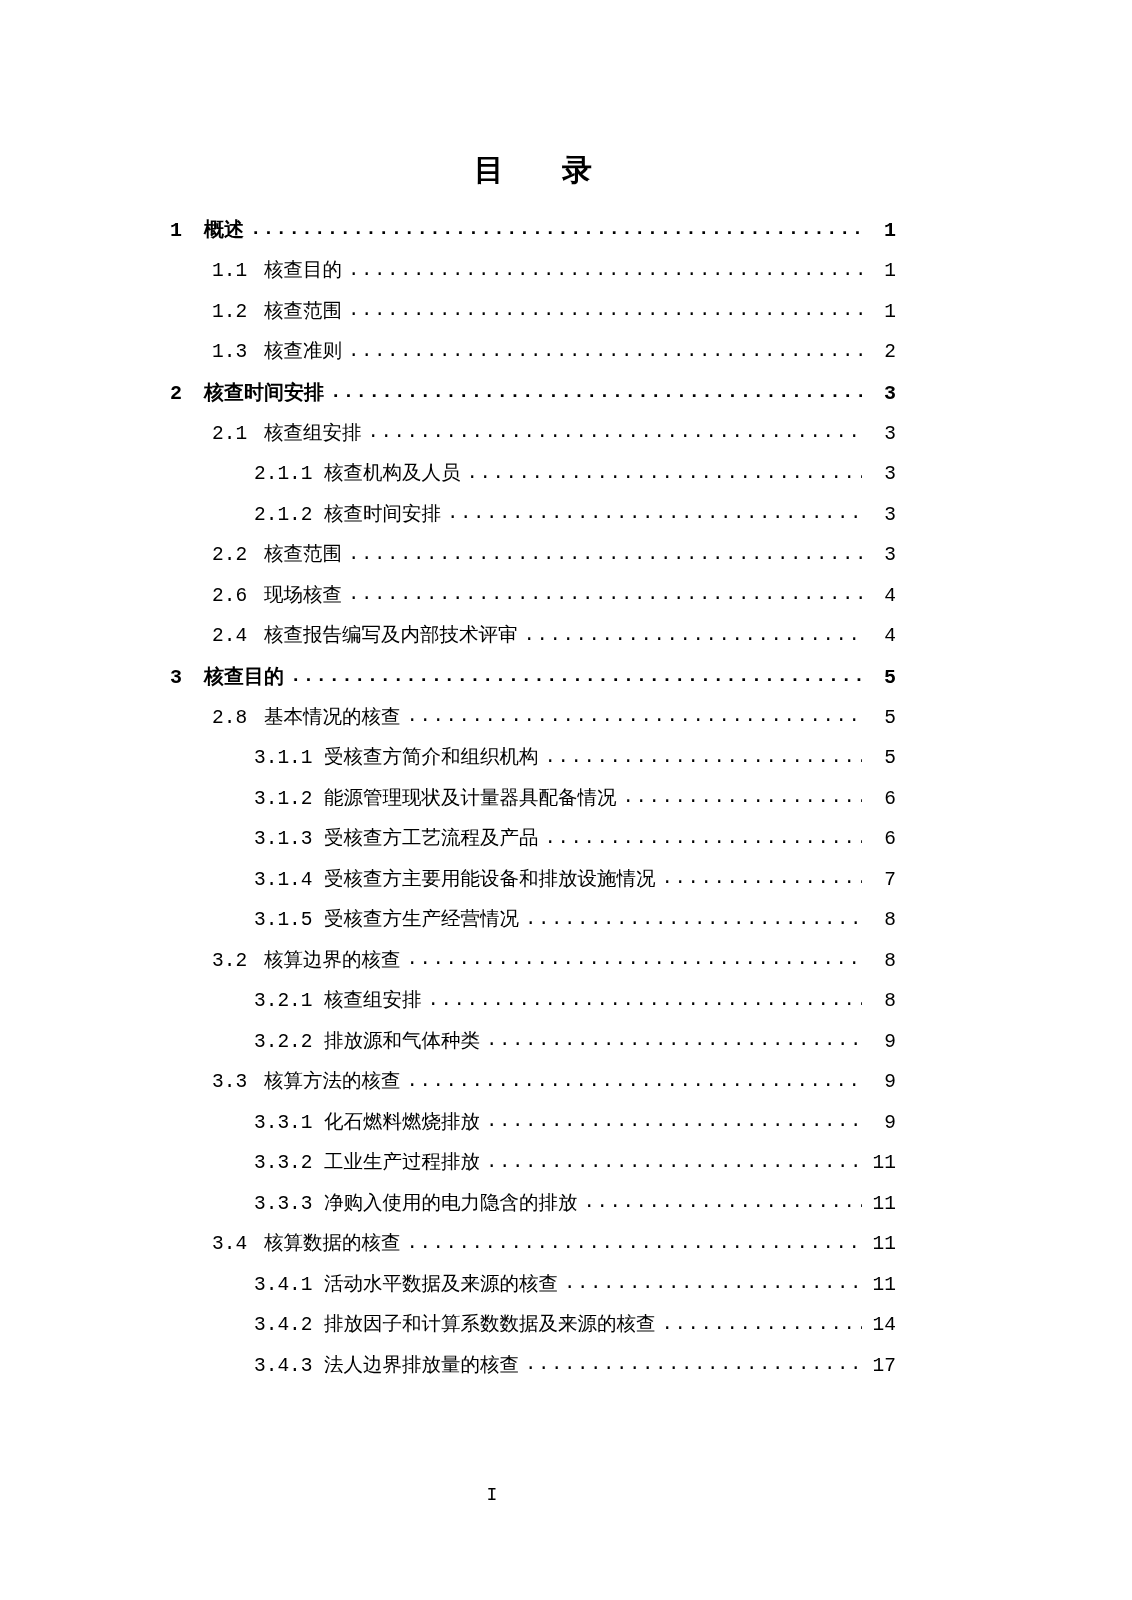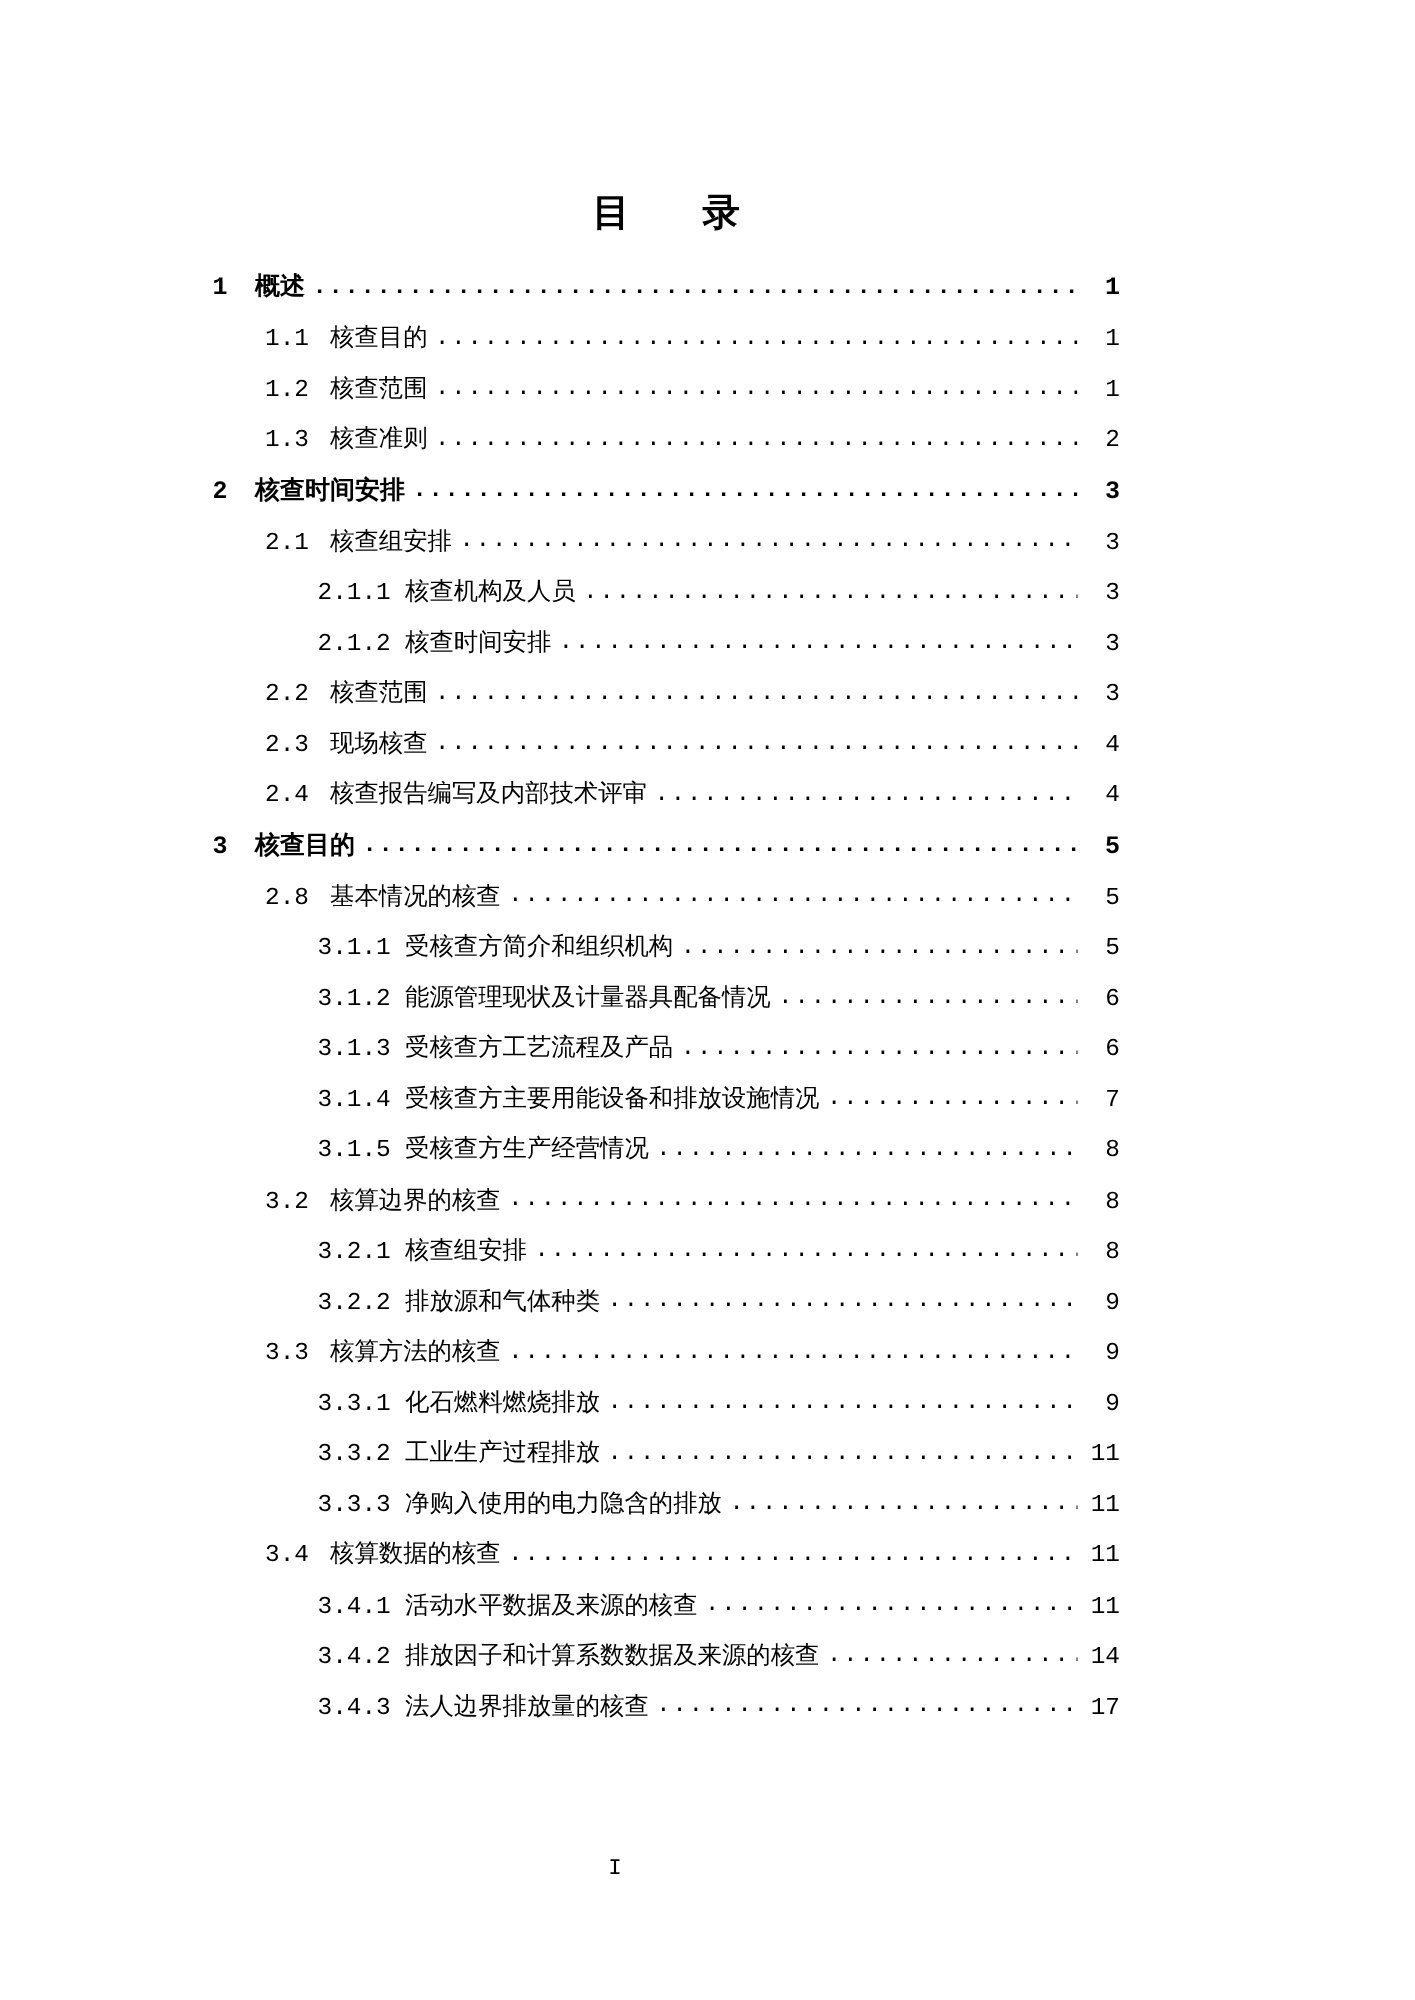--- a/index.html
+++ b/index.html
@@ -153,21 +153,21 @@
         <span class="dots">............................................................................................................................................................................................................................</span>
         <span class="pageno">3</span>
       </li>
       <li class="toc-row lvl2">
         <span class="num">2.2</span>
         <span class="label">核查范围</span>
         <span class="dots">............................................................................................................................................................................................................................</span>
         <span class="pageno">3</span>
       </li>
       <li class="toc-row lvl2">
-        <span class="num">2.3</span>
+        <span class="num">2.6</span>
         <span class="label">现场核查</span>
         <span class="dots">............................................................................................................................................................................................................................</span>
         <span class="pageno">4</span>
       </li>
       <li class="toc-row lvl2">
         <span class="num">2.4</span>
         <span class="label">核查报告编写及内部技术评审</span>
         <span class="dots">............................................................................................................................................................................................................................</span>
         <span class="pageno">4</span>
       </li>

